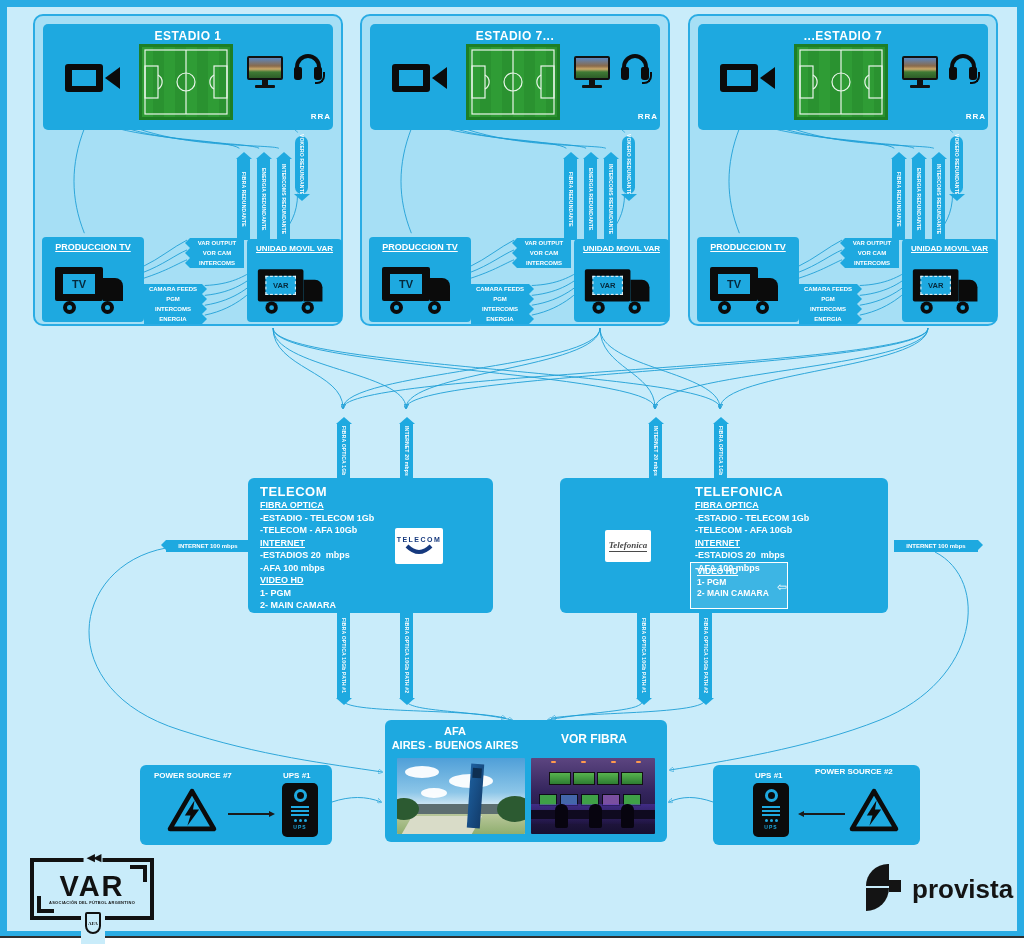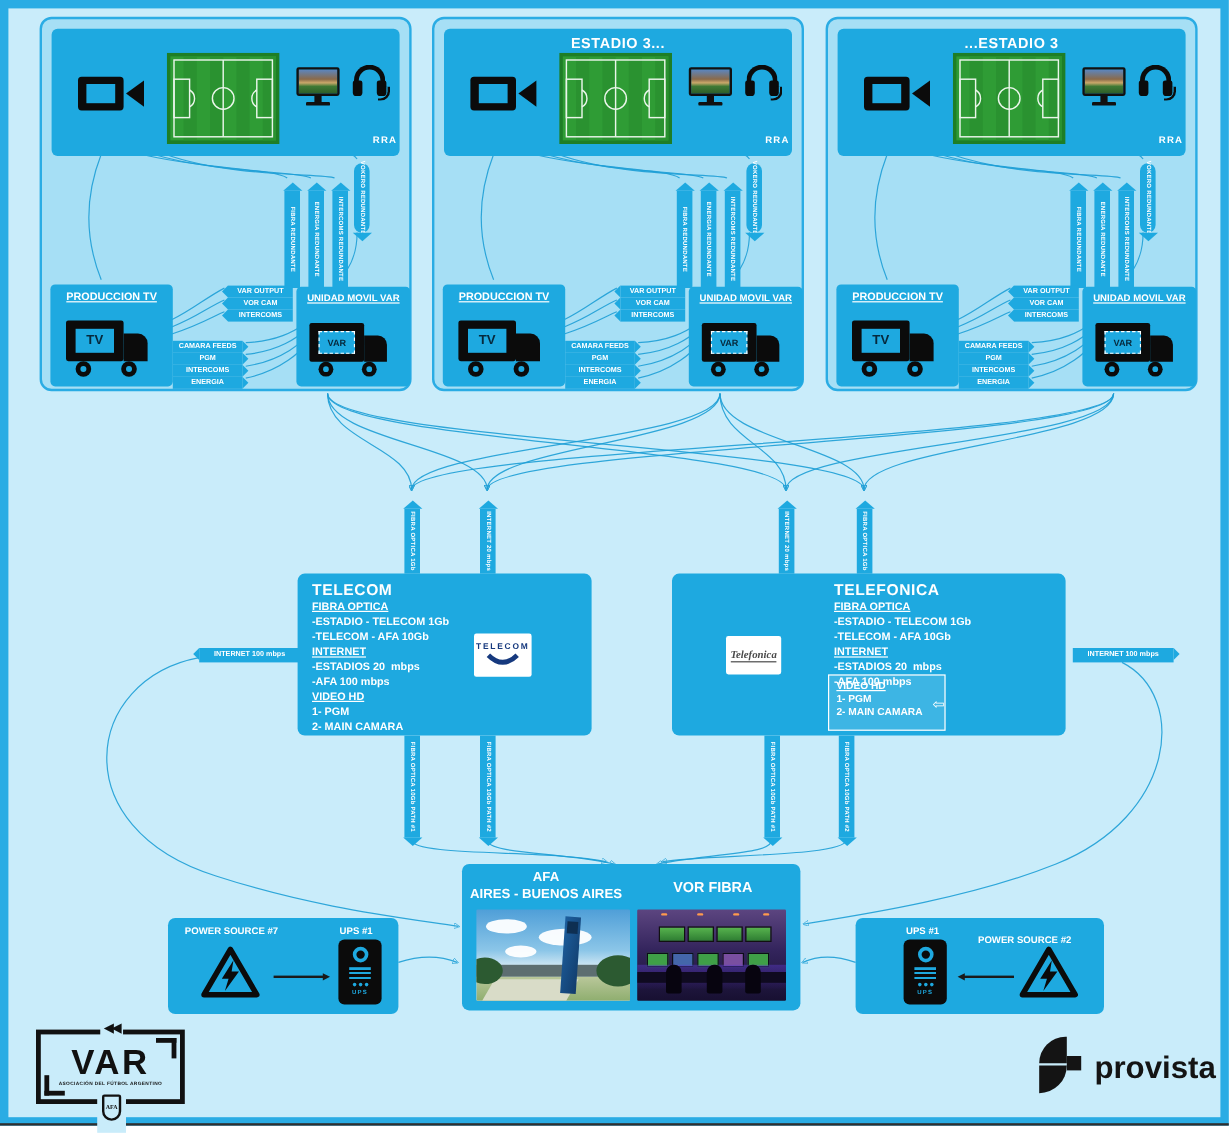--- a/index.html
+++ b/index.html
@@ -198,20 +198,21 @@
       <path d="M50,114 C36,150 36,185 50,220"></path>
       <path d="M109,254 C126,246 140,234 154,227"></path>
       <path d="M109,260 C130,252 142,242 154,237"></path>
       <path d="M109,266 C134,258 146,250 154,247"></path>
       <path d="M172,273 C198,272 212,264 224,256"></path>
       <path d="M172,283 C202,280 216,268 226,260"></path>
       <path d="M172,293 C204,288 220,272 228,264"></path>
       <path d="M172,303 C206,296 222,276 230,268"></path>
     </svg>
     <div class="st-header">
+      <div class="st-title">ESTADIO 1</div>
       <div class="cam">
         <div class="cam-body">
             <div class="cam-screen"></div>
           </div>
         <div class="cam-lens"></div>
       </div>
       <svg class="field" viewBox="0 0 94 76">
         <rect x="0" y="0" width="94" height="76" fill="#1e7e26"></rect>
         <rect x="3" y="3" width="88" height="70" fill="#2f9c35"></rect>
         <g fill="#2a9230">
@@ -310,21 +311,21 @@
       <path d="M50,114 C36,150 36,185 50,220"></path>
       <path d="M109,254 C126,246 140,234 154,227"></path>
       <path d="M109,260 C130,252 142,242 154,237"></path>
       <path d="M109,266 C134,258 146,250 154,247"></path>
       <path d="M172,273 C198,272 212,264 224,256"></path>
       <path d="M172,283 C202,280 216,268 226,260"></path>
       <path d="M172,293 C204,288 220,272 228,264"></path>
       <path d="M172,303 C206,296 222,276 230,268"></path>
     </svg>
     <div class="st-header">
-      <div class="st-title">ESTADIO 3...</div>
+      <div class="st-title">ESTADIO 7...</div>
       <div class="cam">
         <div class="cam-body">
             <div class="cam-screen"></div>
           </div>
         <div class="cam-lens"></div>
       </div>
       <svg class="field" viewBox="0 0 94 76">
         <rect x="0" y="0" width="94" height="76" fill="#1e7e26"></rect>
         <rect x="3" y="3" width="88" height="70" fill="#2f9c35"></rect>
         <g fill="#2a9230">
@@ -423,21 +424,21 @@
       <path d="M50,114 C36,150 36,185 50,220"></path>
       <path d="M109,254 C126,246 140,234 154,227"></path>
       <path d="M109,260 C130,252 142,242 154,237"></path>
       <path d="M109,266 C134,258 146,250 154,247"></path>
       <path d="M172,273 C198,272 212,264 224,256"></path>
       <path d="M172,283 C202,280 216,268 226,260"></path>
       <path d="M172,293 C204,288 220,272 228,264"></path>
       <path d="M172,303 C206,296 222,276 230,268"></path>
     </svg>
     <div class="st-header">
-      <div class="st-title">...ESTADIO 3</div>
+      <div class="st-title">...ESTADIO 7</div>
       <div class="cam">
         <div class="cam-body">
             <div class="cam-screen"></div>
           </div>
         <div class="cam-lens"></div>
       </div>
       <svg class="field" viewBox="0 0 94 76">
         <rect x="0" y="0" width="94" height="76" fill="#1e7e26"></rect>
         <rect x="3" y="3" width="88" height="70" fill="#2f9c35"></rect>
         <g fill="#2a9230">
@@ -665,21 +666,21 @@
     <div class="u-circle"></div>
     <div class="u-vents"></div>
     <div class="u-dots">
         <i></i>
         <i></i>
         <i></i>
       </div>
     <span class="u-label">UPS</span>
   </div>
   <div class="parrow left" style="left:88px;top:48px;width:44px"></div>
-  <div class="plabel" style="left:102px;top:14px">POWER SOURCE #2</div>
+  <div class="plabel" style="left:102px;top:2px">POWER SOURCE #2</div>
   <svg class="pwr" viewBox="0 0 100 90" style="left:135px;top:22px">
     <path d="M50,8 L93,82 L7,82 Z" fill="none" stroke="#0b0b0b" stroke-width="9" stroke-linejoin="round"></path>
     <polygon points="55,26 36,56 47,56 41,76 64,44 52,44" fill="#0b0b0b"></polygon>
   </svg>
 </div>
 
 <div class="varlogo">
   <div class="var-rewind">◀◀</div>
   <div class="var-box">
     <div class="var-corner tr"></div>

